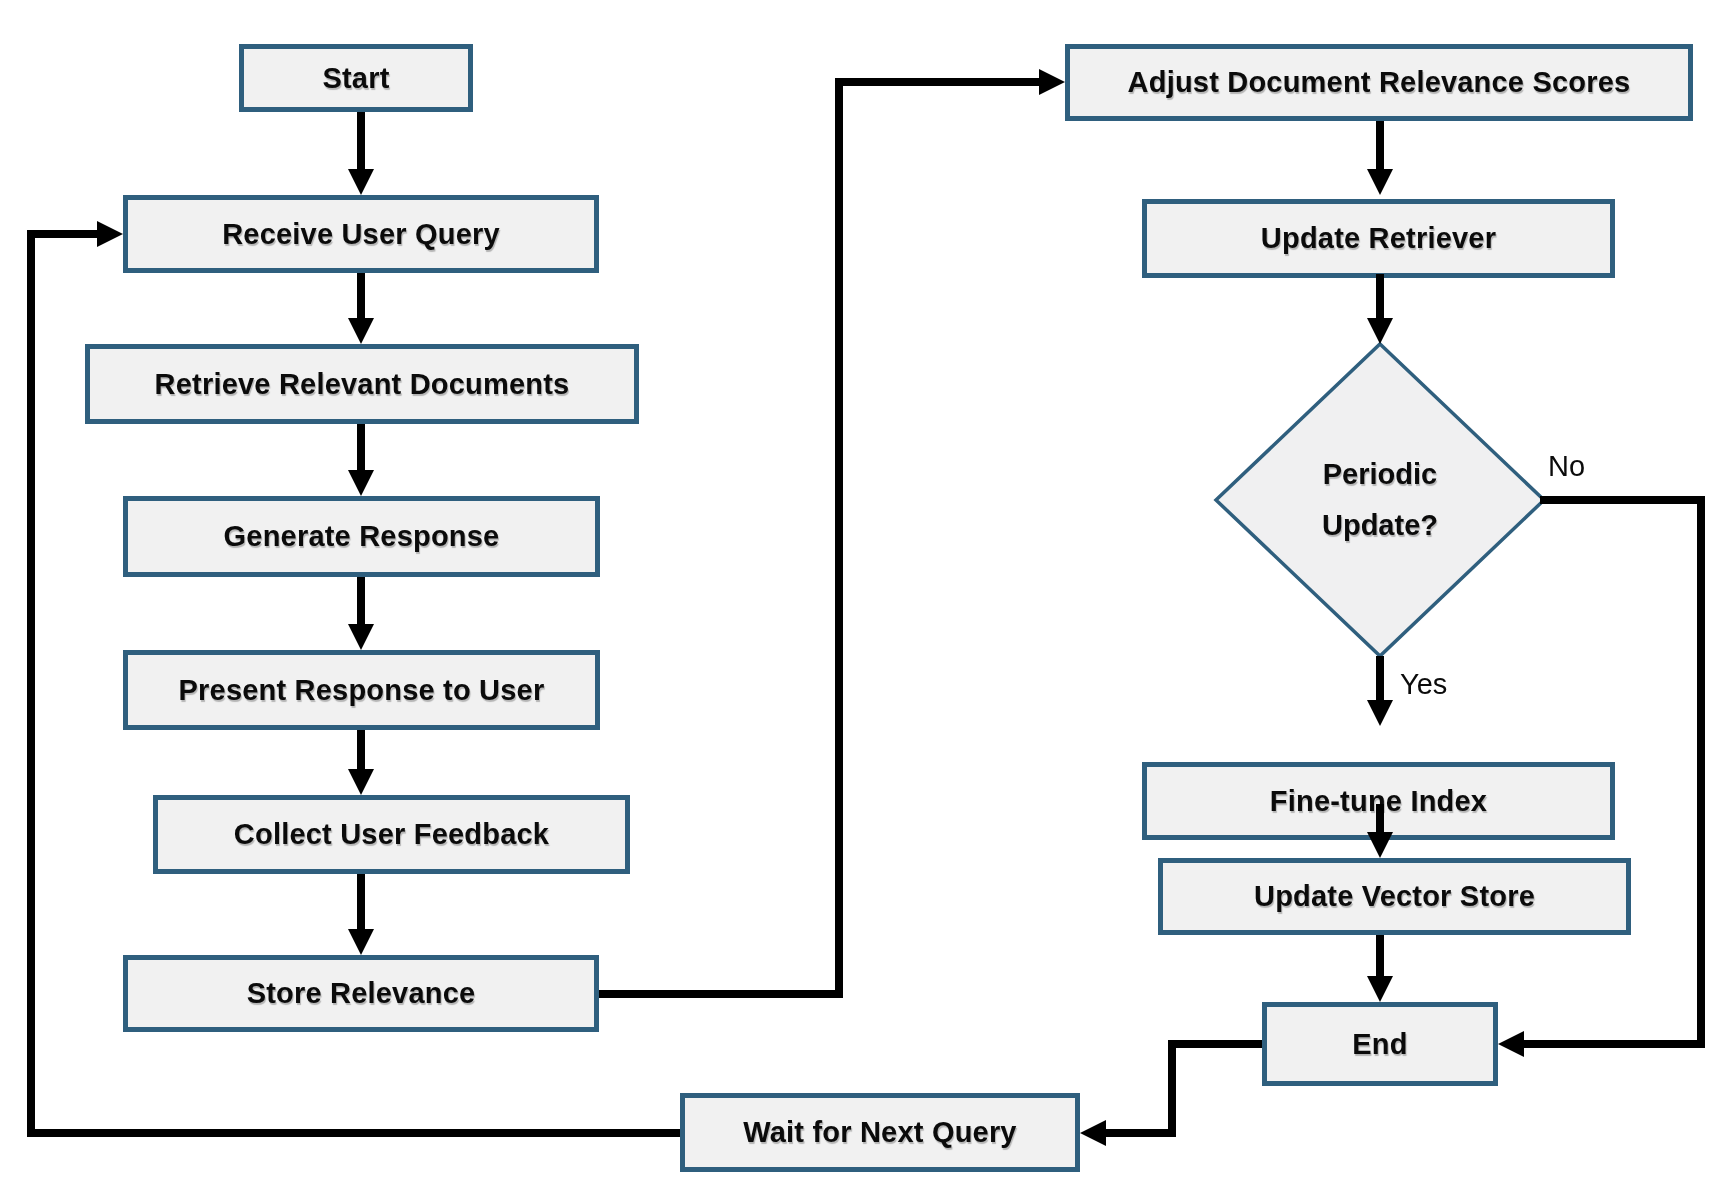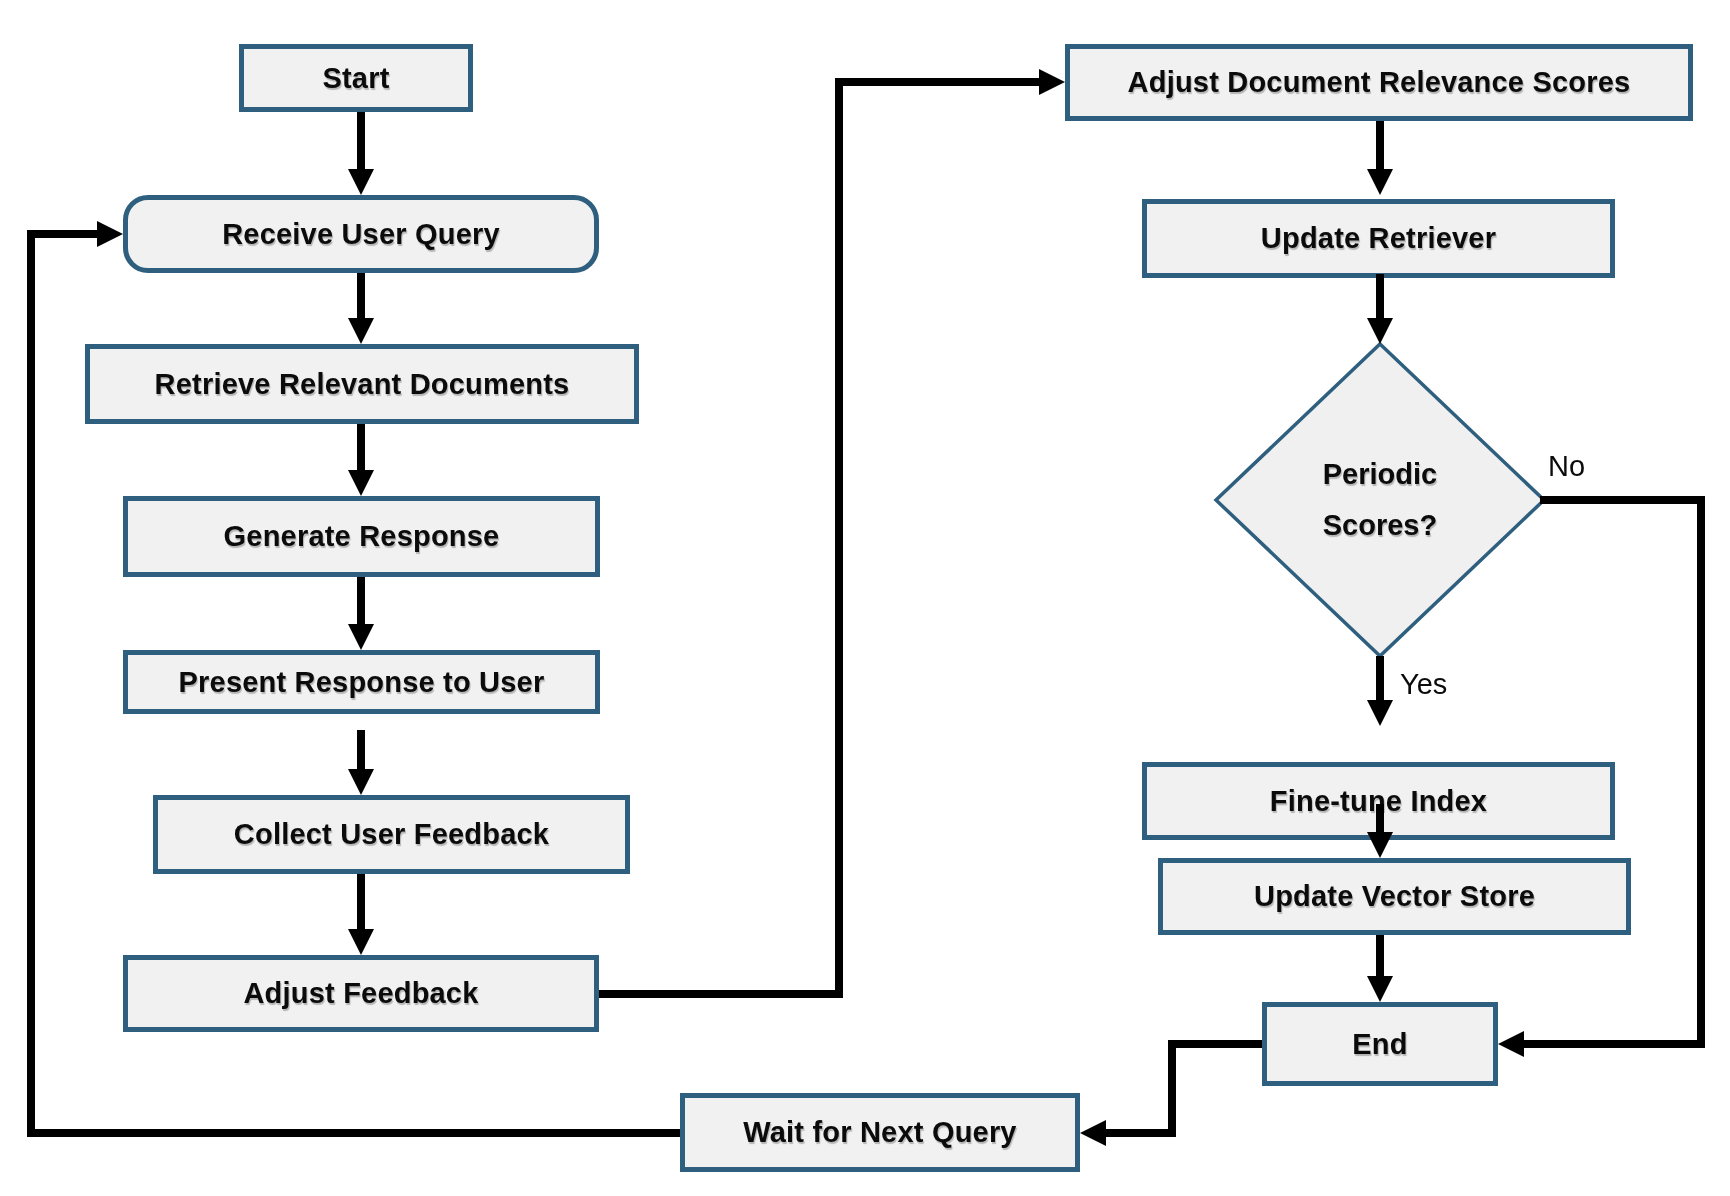--- a/index.html
+++ b/index.html
@@ -19,24 +19,24 @@
     background:var(--box-fill);
     border:5px solid var(--box-border);
     display:flex;align-items:center;justify-content:center;
     font-size:29px;font-weight:700;color:var(--text);
     text-align:center;letter-spacing:.2px;
     text-shadow:1px 2px 1px rgba(0,0,0,0.25);
   }
 
   
   .n-start   {left:239px;top:44px;  width:234px;height:68px;}
-  .n-receive {left:123px;top:195px; width:476px;height:78px;border-radius:25px;}
+  .n-receive {left:123px;top:195px; width:476px;height:78px;}
   .n-retrieve{left:85px; top:344px; width:554px;height:80px;}
   .n-generate{left:123px;top:496px; width:477px;height:81px;}
-  .n-present {left:123px;top:650px; width:477px;height:64px;}
+  .n-present {left:123px;top:650px; width:477px;height:80px;}
   .n-collect {left:123px;top:795px; width:477px;height:79px;margin-left:30px;}
   .n-store   {left:123px;top:955px; width:476px;height:77px;}
   .n-wait    {left:680px;top:1093px;width:400px;height:79px;}
 
   
   .n-adjust   {left:1065px;top:44px; width:628px;height:77px;}
   .n-retriever{left:1142px;top:199px;width:473px;height:79px;}
   .n-finetune {left:1142px;top:726px;width:473px;height:78px;margin-top:36px;}
   .n-vector   {left:1142px;top:858px;width:473px;height:77px;margin-left:16px;}
   .n-end      {left:1262px;top:1002px;width:236px;height:84px;}
@@ -64,33 +64,33 @@
 <body>
 
 <div class="stage">
 
   <div class="node n-start">Start</div>
   <div class="node n-receive">Receive User Query</div>
   <div class="node n-retrieve">Retrieve Relevant Documents</div>
   <div class="node n-generate">Generate Response</div>
   <div class="node n-present">Present Response to User</div>
   <div class="node n-collect">Collect User Feedback</div>
-  <div class="node n-store">Adjust Feedback</div>
+  <div class="node n-store">Store Relevance</div>
   <div class="node n-wait">Wait for Next Query</div>
 
   <div class="node n-adjust">Adjust Document Relevance Scores</div>
   <div class="node n-retriever">Update Retriever</div>
   <div class="node n-finetune">Fine-tune Index</div>
   <div class="node n-vector">Update Vector Store</div>
   <div class="node n-end">End</div>
 
   <svg class="diamond-svg" viewBox="0 0 336 320" aria-hidden="true">
     <polygon points="168,4 332,160 168,316 4,160"></polygon>
   </svg>
-  <div class="diamond-label">Periodic Scores?</div>
+  <div class="diamond-label">Periodic Update?</div>
 
   <div class="seg" style="left:357px;top:112px;width:8px;height:57px;"></div>
   <div class="head head-down" style="left:348px;top:169px;"></div>
 
   <div class="seg" style="left:357px;top:273px;width:8px;height:45px;"></div>
   <div class="head head-down" style="left:348px;top:318px;"></div>
 
   <div class="seg" style="left:357px;top:424px;width:8px;height:46px;"></div>
   <div class="head head-down" style="left:348px;top:470px;"></div>
 

